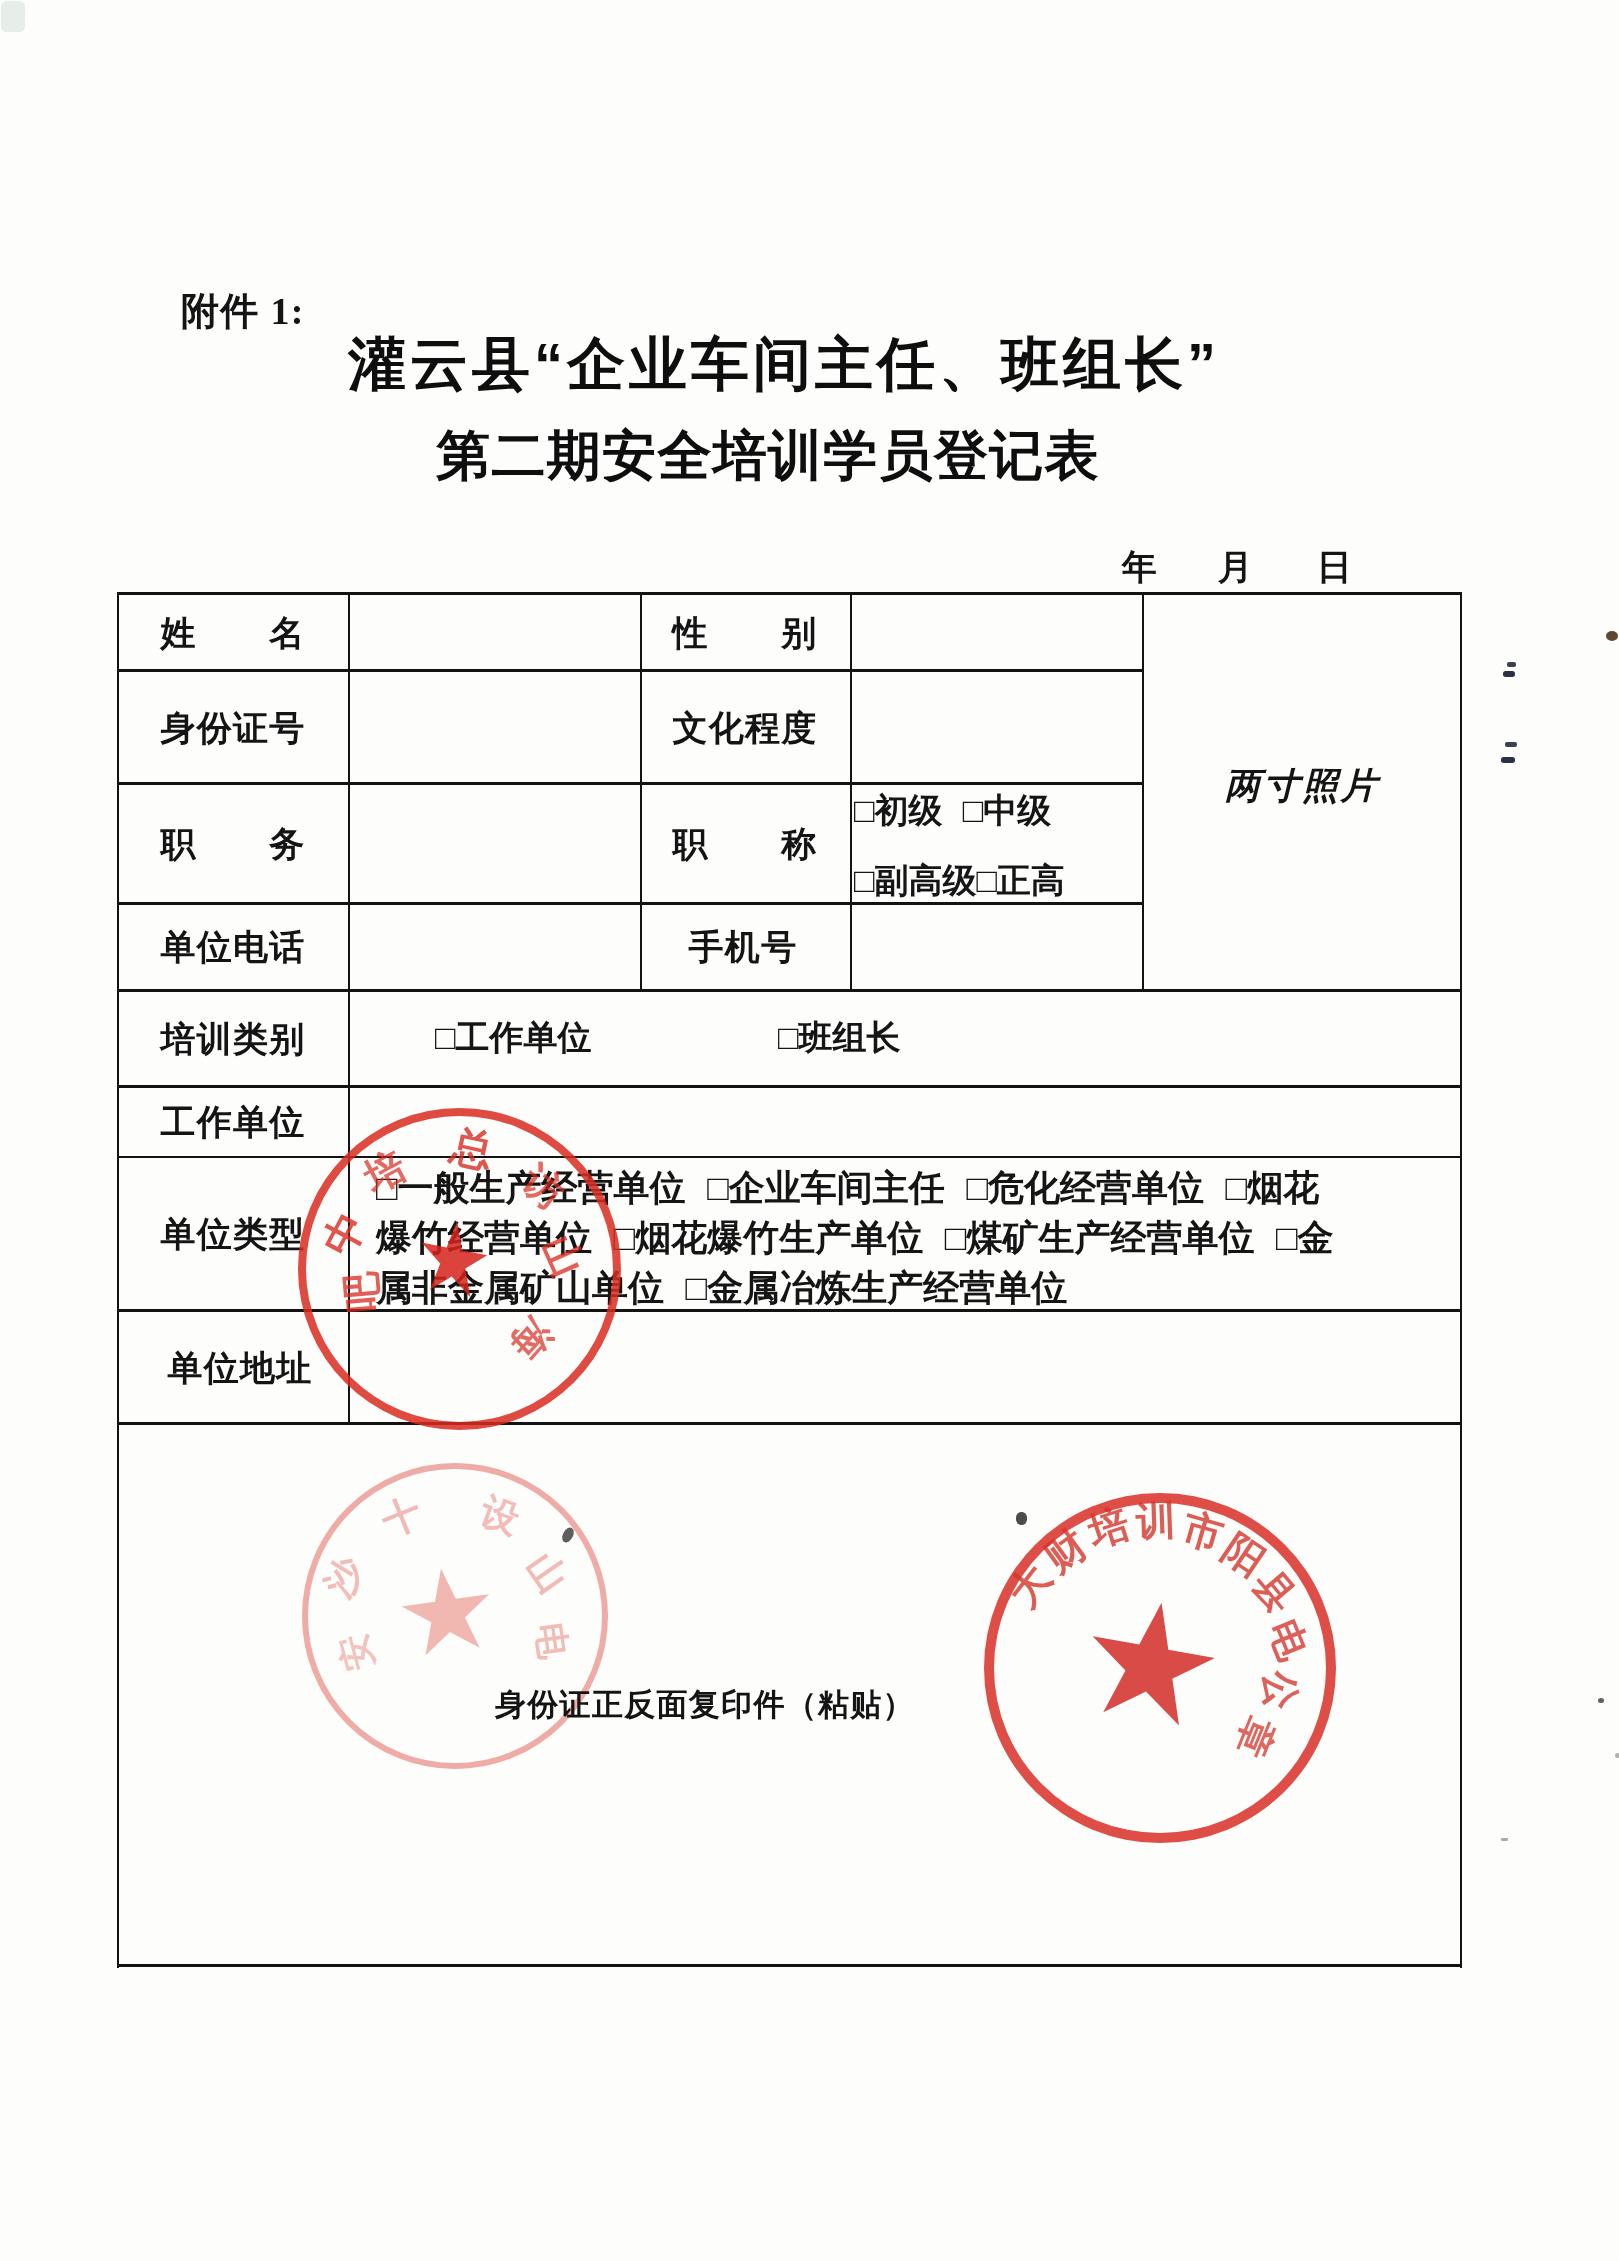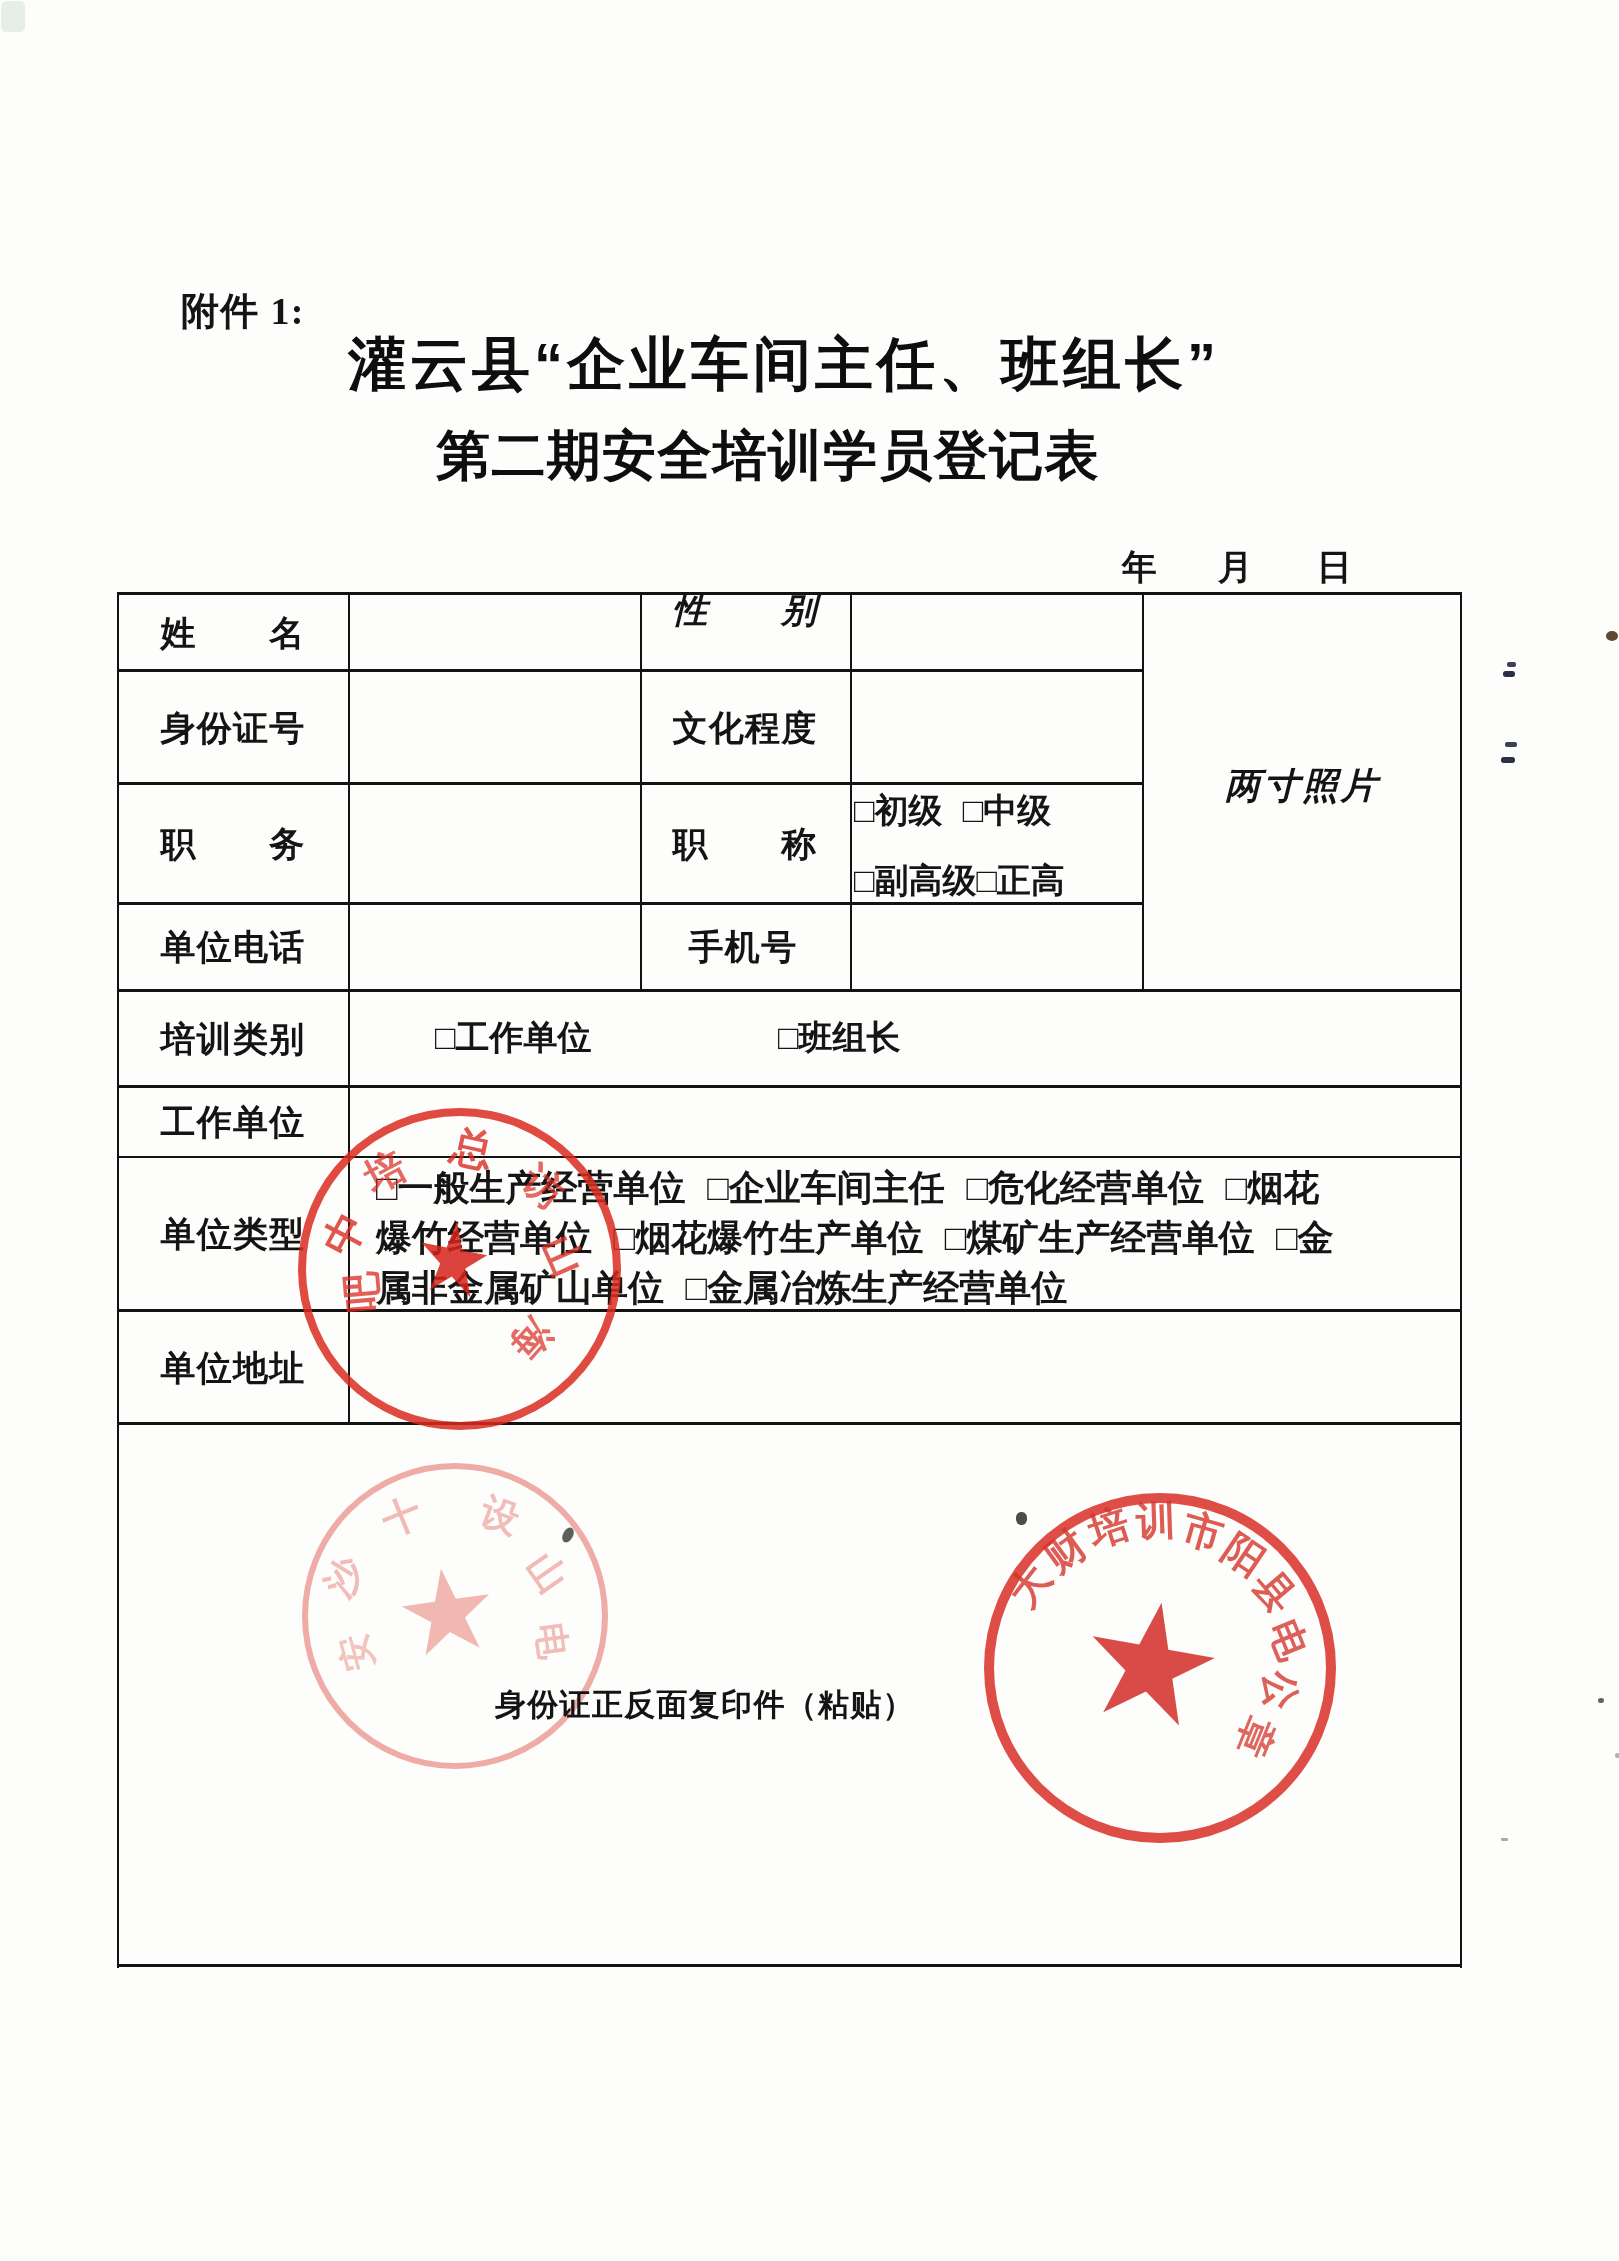--- a/index.html
+++ b/index.html
@@ -47,21 +47,21 @@
   <div class="hl" style="left:117px;top:1964px;width:1345px;height:3.4px;"></div>
 
   <div class="vl" style="left:117px;top:592px;width:2px;height:1376px;"></div>
   <div class="vl" style="left:348px;top:592px;width:2px;height:833px;"></div>
   <div class="vl" style="left:640px;top:592px;width:2px;height:400px;"></div>
   <div class="vl" style="left:850px;top:592px;width:2px;height:400px;"></div>
   <div class="vl" style="left:1142px;top:592px;width:2px;height:400px;"></div>
   <div class="vl" style="left:1460px;top:592px;width:2px;height:1376px;"></div>
 
   <div class="abs ctr lbl" style="left:233px;top:633px;">姓　　名</div>
-  <div class="abs ctr lbl" style="left:745px;top:610px;font-style:italic;">性　　别</div>
+  <div class="abs ctr lbl" style="left:745px;top:633px;">性　　别</div>
 
   <div class="abs ctr lbl" style="left:233px;top:728px;">身份证号</div>
   <div class="abs ctr lbl" style="left:745px;top:728px;">文化程度</div>
 
   <div class="abs ctr lbl" style="left:233px;top:844px;">职　　务</div>
   <div class="abs ctr lbl" style="left:745px;top:844px;">职　　称</div>
   <div class="abs vctr opt" style="left:854px;top:811px;">□初级  □中级</div>
   <div class="abs vctr opt" style="left:854px;top:881px;">□副高级□正高</div>
 
   <div class="abs ctr lbl" style="left:233px;top:947px;">单位电话</div>
@@ -73,21 +73,21 @@
   <div class="abs vctr opt" style="left:435px;top:1038px;">□工作单位</div>
   <div class="abs vctr opt" style="left:778px;top:1038px;">□班组长</div>
 
   <div class="abs ctr lbl" style="left:233px;top:1122px;">工作单位</div>
 
   <div class="abs ctr lbl" style="left:233px;top:1234px;">单位类型</div>
   <div class="abs vctr opt" style="left:376px;top:1188px;font-size:36px;">□一般生产经营单位  □企业车间主任  □危化经营单位  □烟花</div>
   <div class="abs vctr opt" style="left:376px;top:1238px;font-size:36px;">爆竹经营单位  □烟花爆竹生产单位  □煤矿生产经营单位  □金</div>
   <div class="abs vctr opt" style="left:376px;top:1288px;font-size:36px;">属非金属矿山单位  □金属冶炼生产经营单位</div>
 
-  <div class="abs ctr lbl" style="left:233px;top:1368px;">单位地址</div>
+  <div class="abs ctr lbl" style="left:240px;top:1368px;">单位地址</div>
 
   <div class="abs vctr lbl" style="left:495px;top:1705px;font-size:31px;z-index:5;">身份证正反面复印件（粘贴）</div>
 
   <div class="seal" style="left:298px;top:1108px;width:307px;height:306px;border:8.8px solid rgba(217,42,32,0.85);"></div>
   <div class="sealstar ctr abs" style="left:455px;top:1261px;font-size:101px;color:rgba(214,34,26,0.85);transform:translate(-50%,-50%) rotate(80deg) scaleY(0.85);">★</div>
   <div class="sealchar ctr abs" style="left:472px;top:1149px;font-size:42px;color:rgba(216,42,32,0.8);transform:translate(-50%,-50%) rotate(12deg);">总</div>
   <div class="sealchar ctr abs" style="left:543px;top:1187px;font-size:40px;color:rgba(216,42,32,0.7);transform:translate(-50%,-50%) rotate(38deg);">访</div>
   <div class="sealchar ctr abs" style="left:385px;top:1172px;font-size:40px;color:rgba(216,42,32,0.7);transform:translate(-50%,-50%) rotate(-28deg);">培</div>
   <div class="sealchar ctr abs" style="left:345px;top:1234px;font-size:42px;color:rgba(216,42,32,0.8);transform:translate(-50%,-50%) rotate(-62deg);">中</div>
   <div class="sealchar ctr abs" style="left:362px;top:1292px;font-size:40px;color:rgba(216,42,32,0.75);transform:translate(-50%,-50%) rotate(-95deg);">吧</div>

